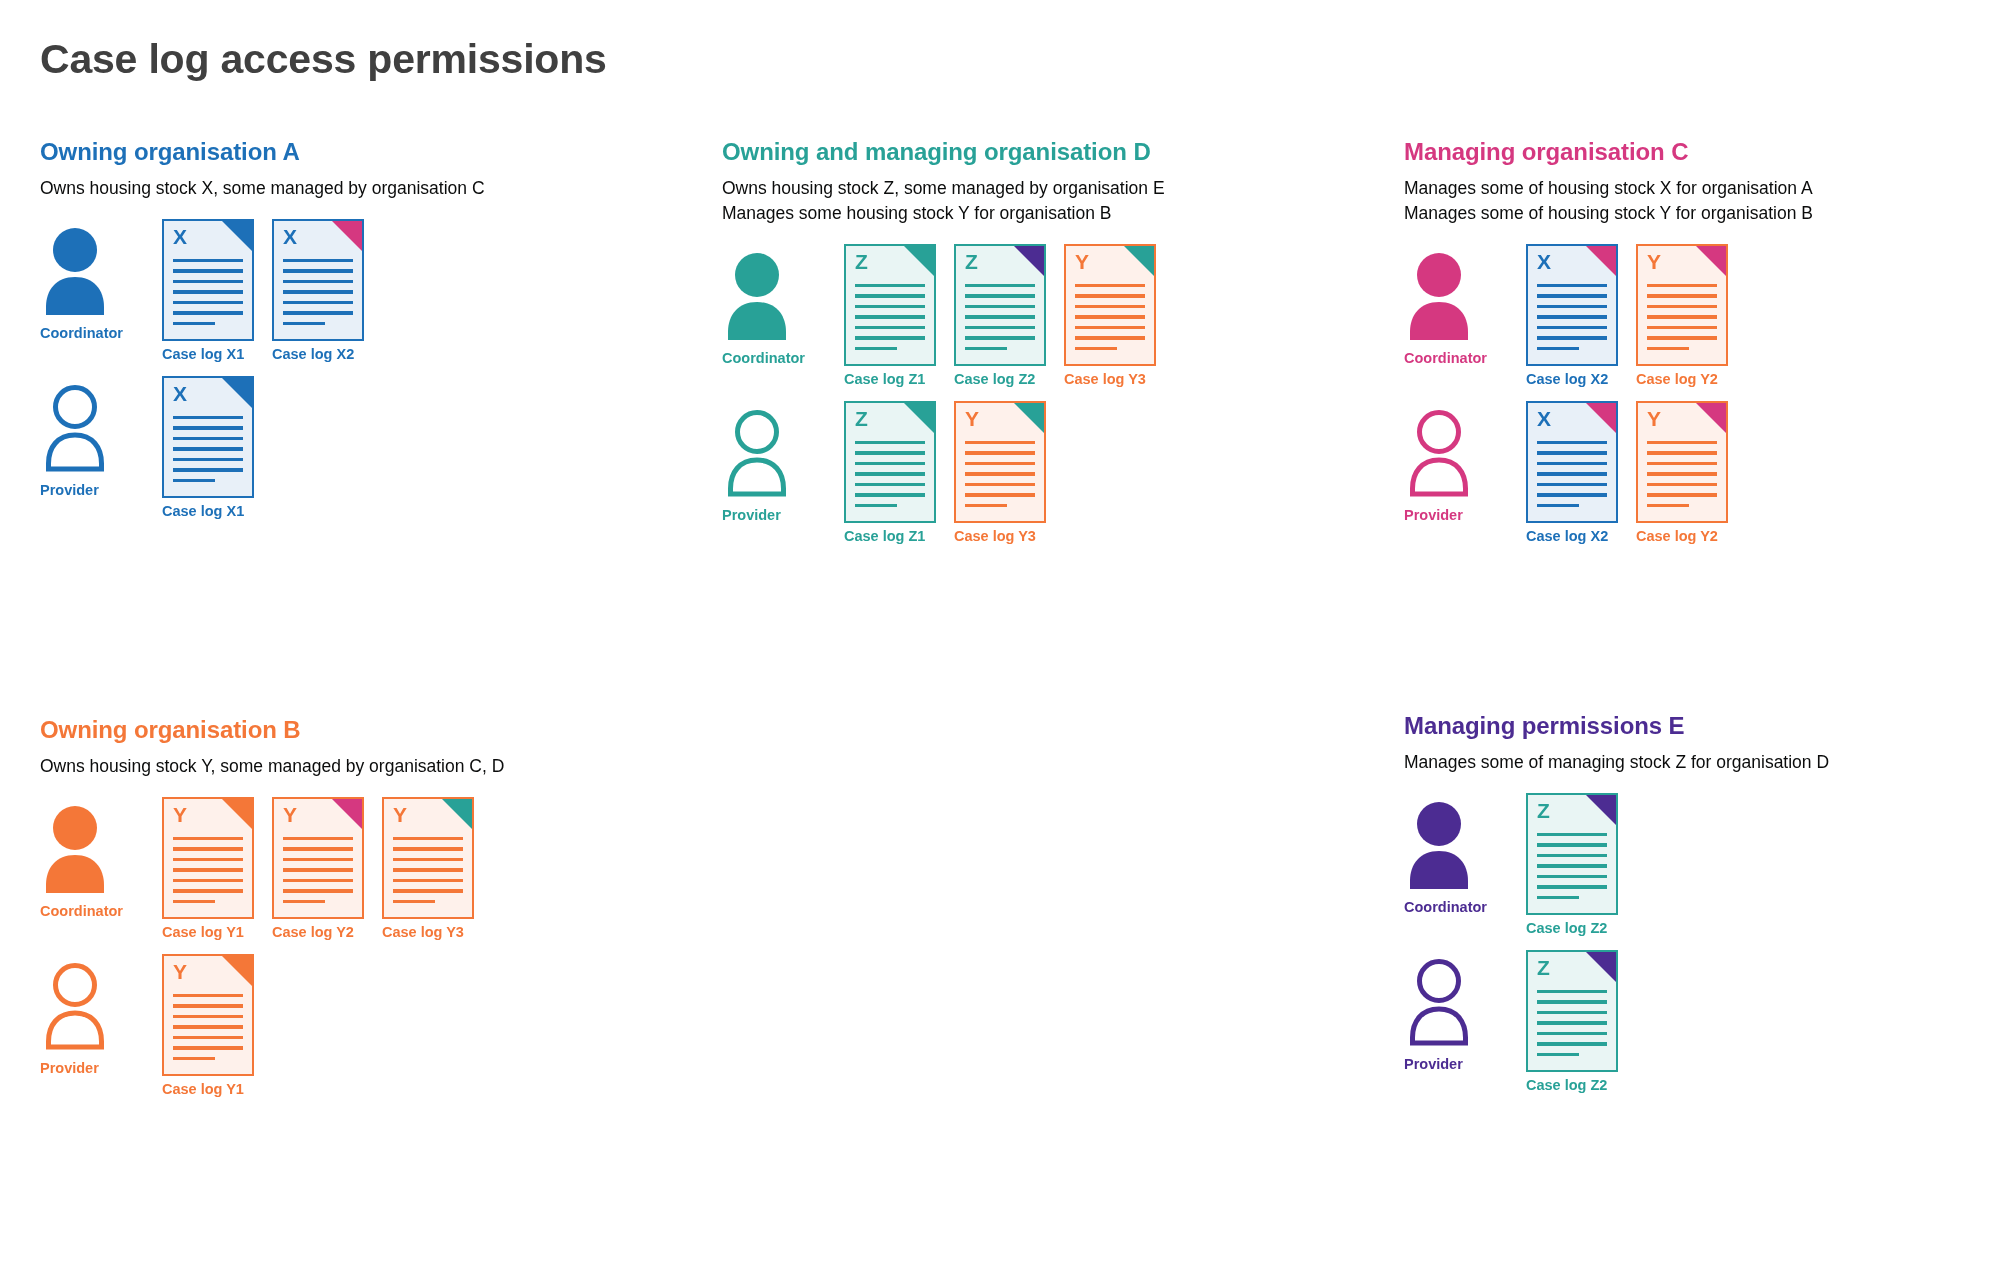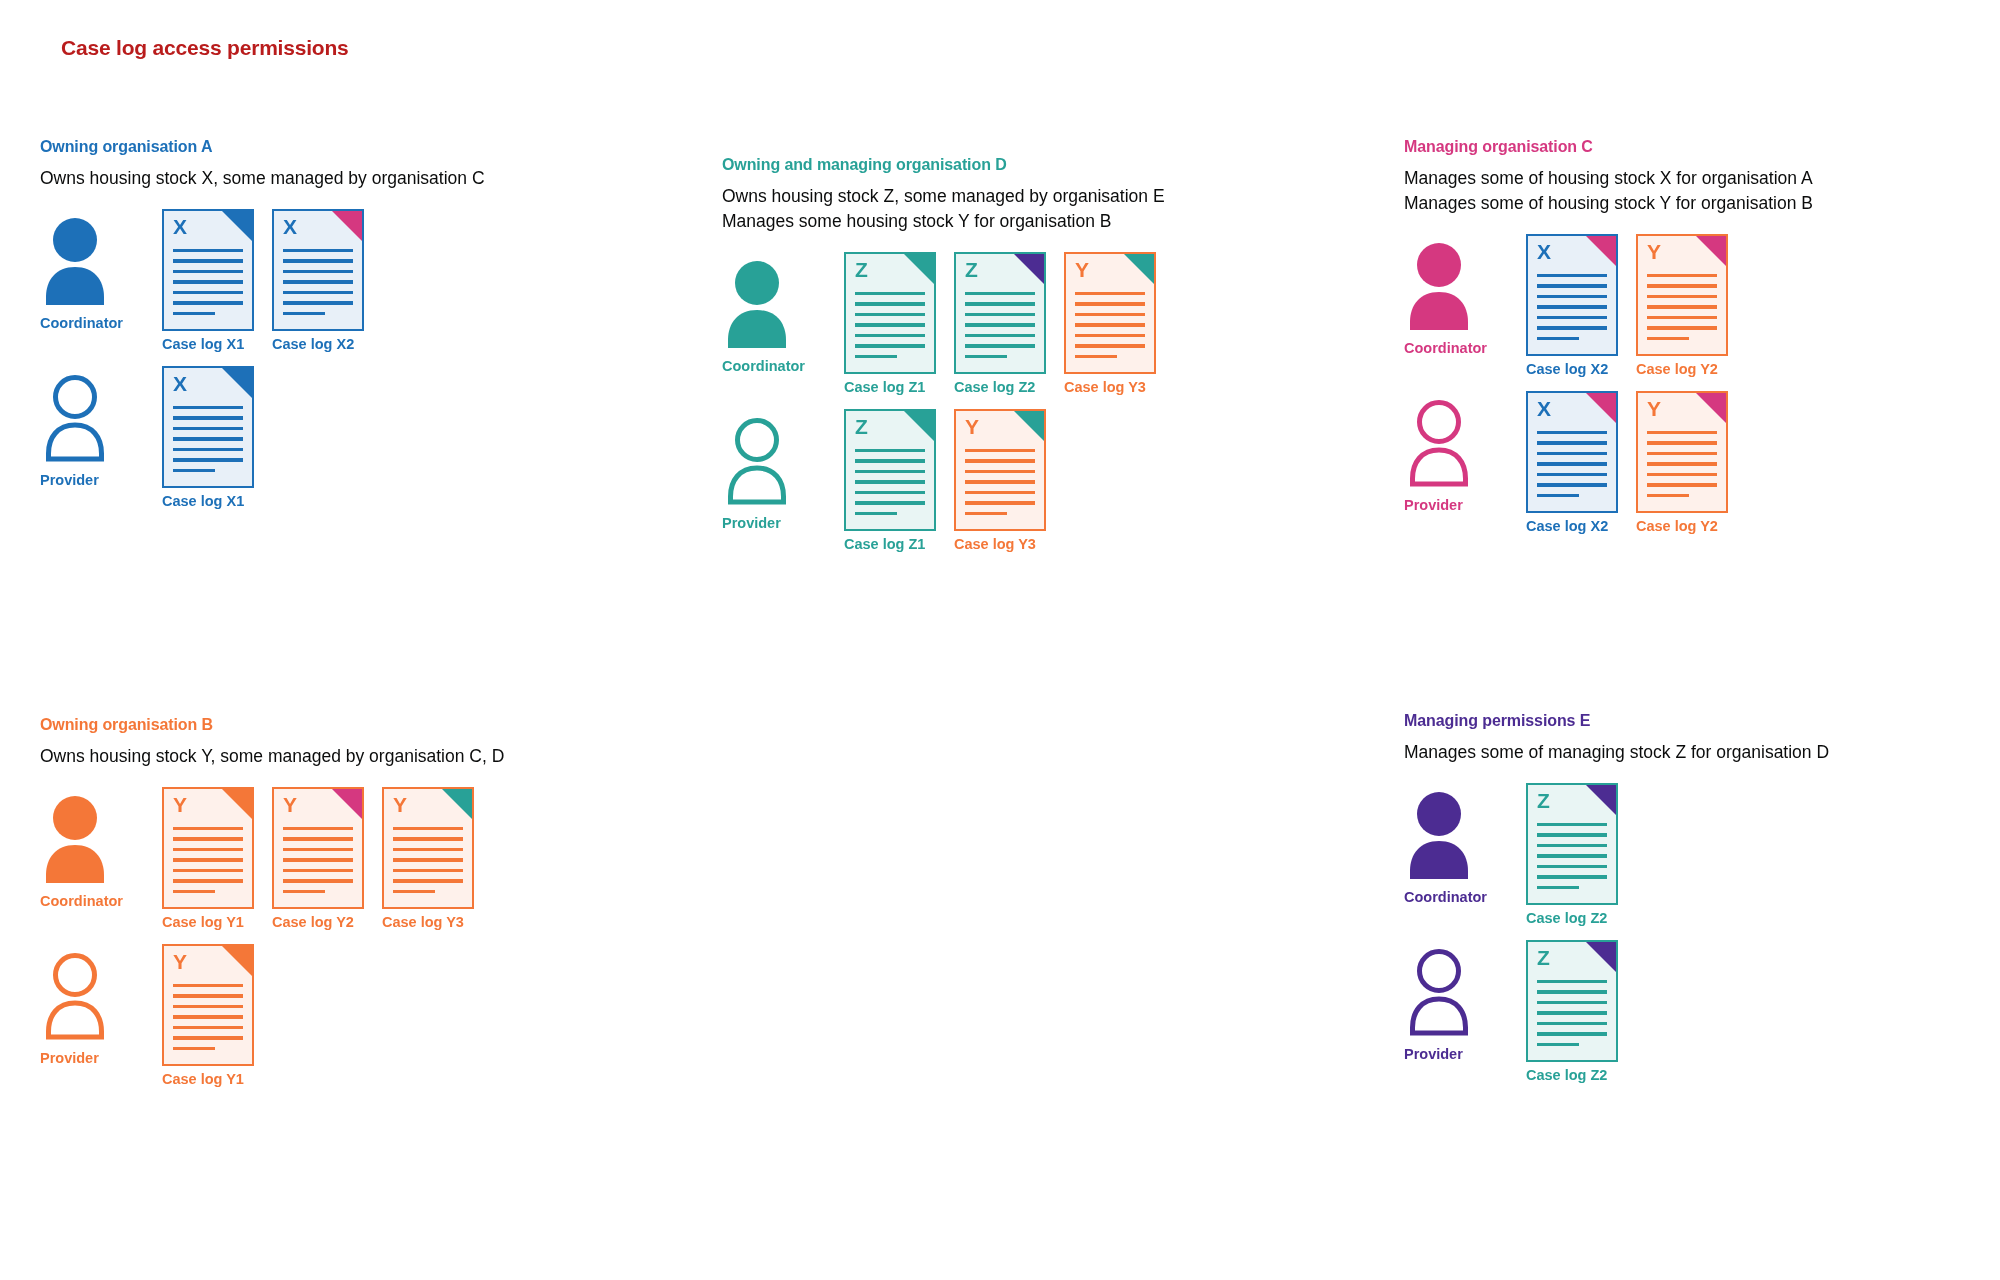--- a/index.html
+++ b/index.html
@@ -18,32 +18,31 @@
   .page {
     position: relative;
     width: 2000px;
     height: 1280px;
     padding: 0;
   }
   .page-title {
     position: absolute;
     left: 40px;
     top: 36px;
-    font-size: 21px;
+    font-size: 41px;
     font-weight: bold;
     letter-spacing: -0.2px;
-    color: #b91c1c;
-    margin-left: 21px;
+    color: #404040;
   }
 
   .panel {
     position: absolute;
   }
   .panel-title {
-    font-size: 16px;
+    font-size: 24px;
     font-weight: bold;
     margin: 0 0 10px 0;
     letter-spacing: -0.1px;
   }
   .panel-desc {
     font-size: 17.5px;
     line-height: 1.42;
     color: #0b0c0c;
     margin: 0 0 18px 0;
     white-space: pre-line;
@@ -218,21 +217,21 @@
                     <i></i>
                     <i></i>
                   </span>
                 </div>
                 <div class="doc-label">Case log X1</div>
               </div>
             </div>
           </div>
         </div>
       </div>
-      <div class="panel" style="left:722px; top:138px;margin-top:18px;">
+      <div class="panel" style="left:722px; top:138px;">
         <h2 class="panel-title" style="color:#28a197">Owning and managing organisation D</h2>
         <p class="panel-desc">Owns housing stock Z, some managed by organisation E
 Manages some housing stock Y for organisation B</p>
         <div class="rows">
           <div class="role-row">
             <div class="person">
               <svg class="person-glyph" viewBox="0 0 70 96">
                 <circle cx="35" cy="25" r="22" fill="#28a197"></circle>
                 <path d="M35 52c-19 0-29 13-29 30v8h58v-8c0-17-10-30-29-30z" fill="#28a197"></path>
               </svg>

